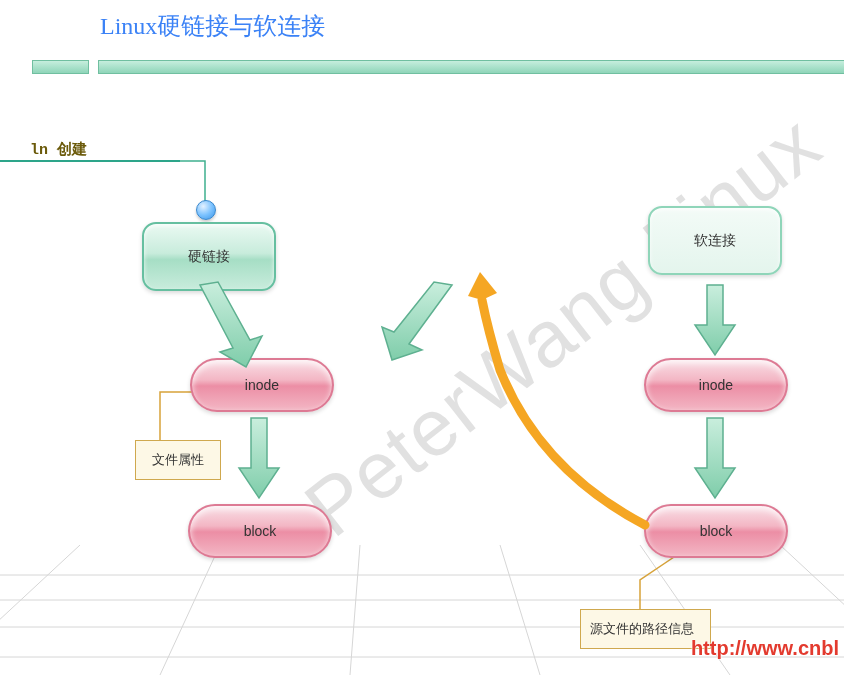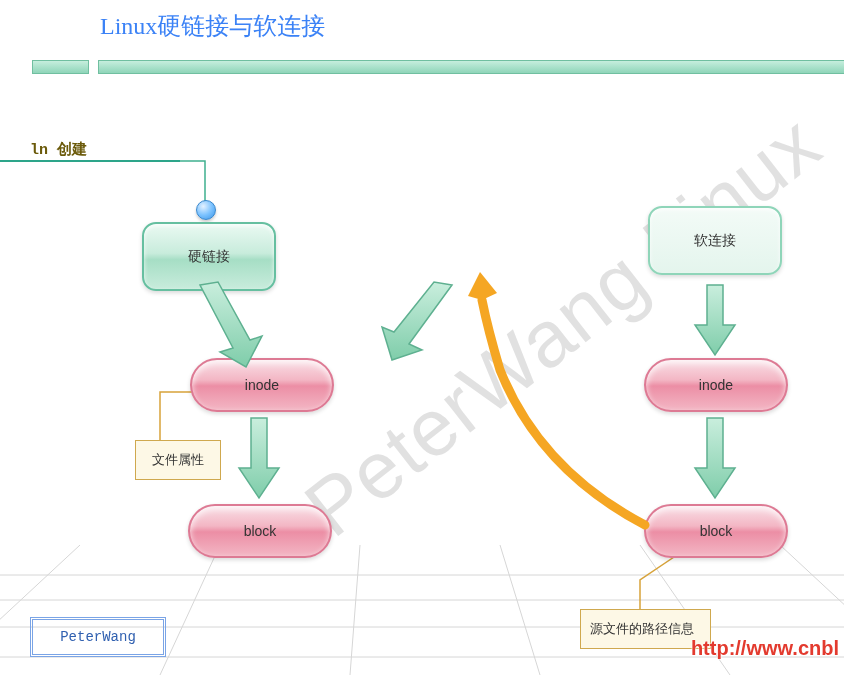--- a/index.html
+++ b/index.html
@@ -259,19 +259,16 @@
     <g fill="url(#greenArrow)" stroke="#5eb090" stroke-width="1.5">
       <path d="M 707 418 L 723 418 L 723 468 L 735 468 L 715 498 L 695 468 L 707 468 Z"></path>
     </g>
 
     <g>
       <path d="M 645 525 Q 540 470 500 370 Q 488 330 482 300" stroke="#f5a623" stroke-width="9" fill="none" stroke-linecap="round"></path>
       <polygon points="482,300 468,296 480,272 497,293" fill="#f5a623"></polygon>
     </g>
   </svg>
 
-  <div class="footer-box">
-    <span>PeterWang</span>
-  </div>
 
   <div class="url-text">http://www.cnbl</div>
 
 </div>
 
 </body></html>

